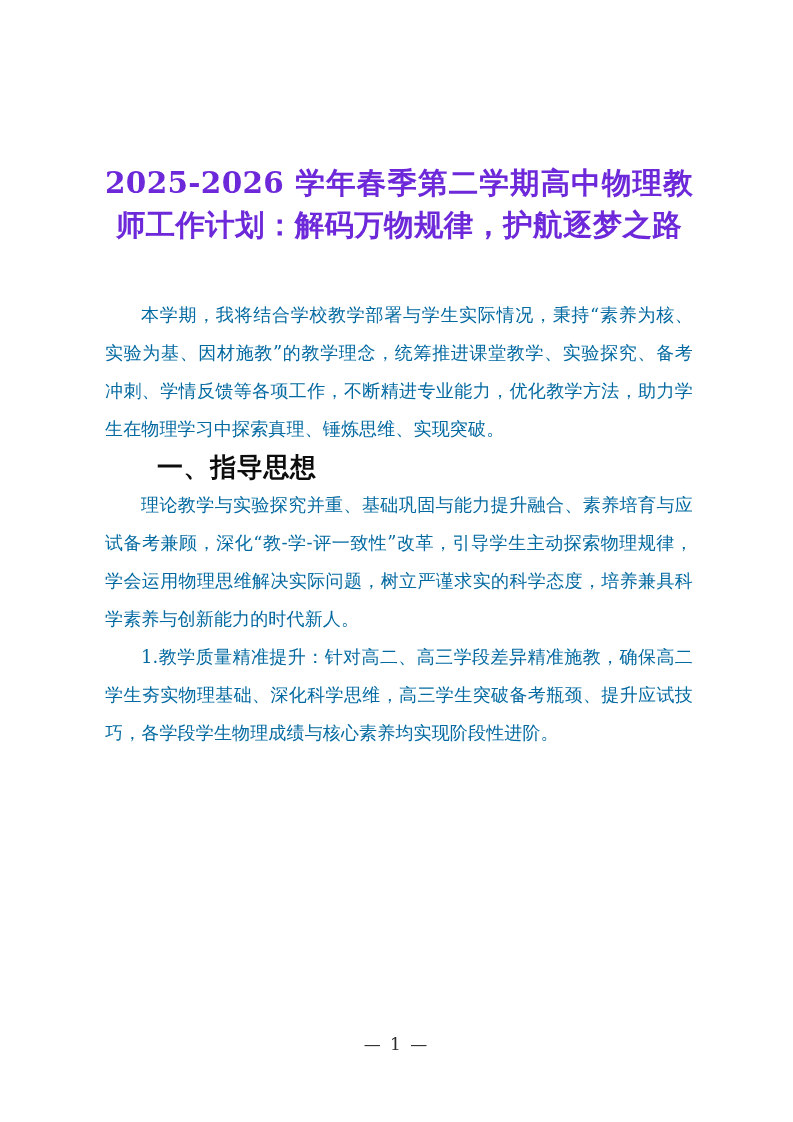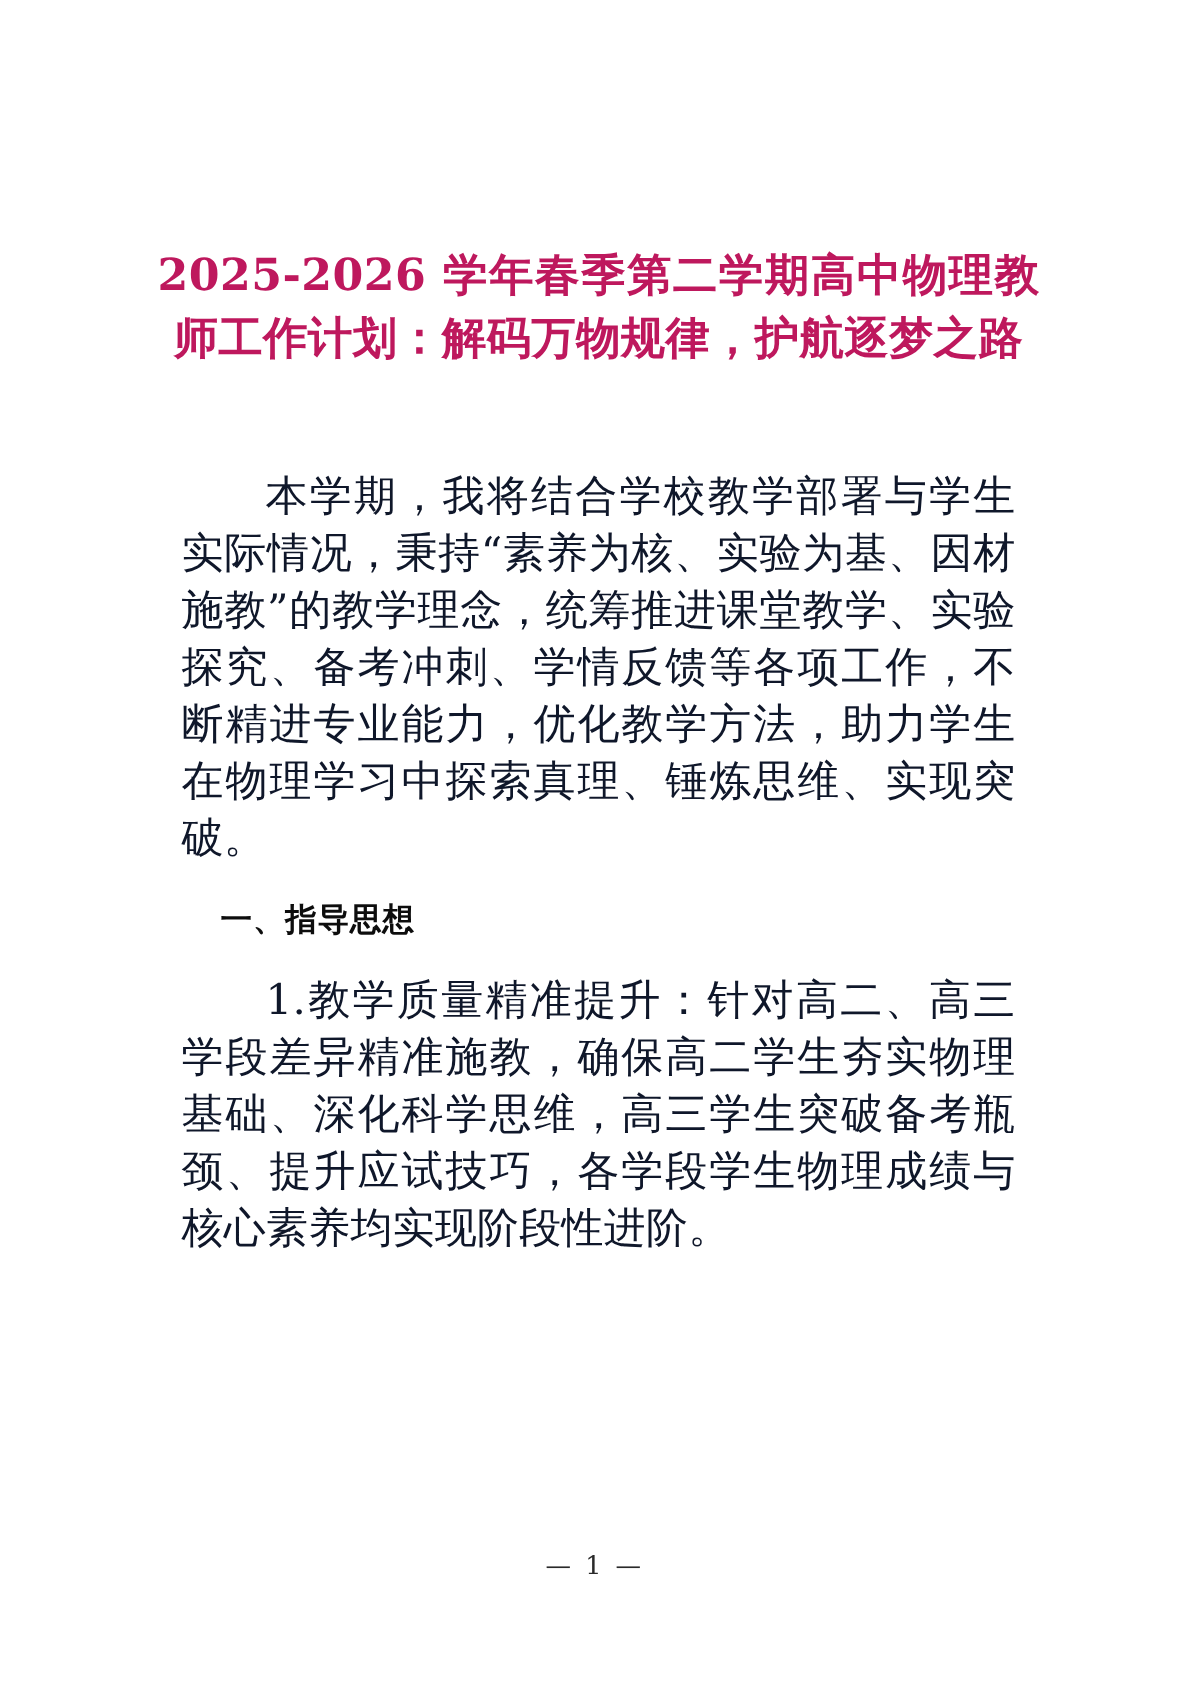--- a/index.html
+++ b/index.html
@@ -33,50 +33,50 @@
     left: 105px;
     top: 142px;
     width: 588px;
     font-family: "DejaVu Serif", "Liberation Serif", serif;
     font-weight: 700;
     font-size: 29.5px;
     line-height: 42px;
     letter-spacing: 0.3px;
     text-align: justify;
     text-align-last: center;
-    color: #be185d;
+    color: #6d28d9;
     word-break: break-all;
   }
 
   
   .body-block {
     position: absolute;
     left: 105px;
     top: 296px;
     width: 588px;
   }
 
   p.para {
-    margin: 16px;
+    margin: 0;
     font-family: "DejaVu Serif", "Liberation Serif", serif;
-    font-size: 28px;
+    font-size: 18px;
     line-height: 38px;
     text-align: justify;
     text-justify: inter-ideograph;
     text-indent: 2em;
-    color: #0f172a;
+    color: #0369a1;
     word-break: break-all;
     letter-spacing: 0.15px;
   }
 
   h2.section-heading {
     margin: 0;
     font-family: "DejaVu Sans", "Liberation Sans", sans-serif;
     font-weight: 700;
-    font-size: 21px;
+    font-size: 26px;
     line-height: 38px;
     text-indent: 2em;
     color: #0d0d0d;
     letter-spacing: 0.6px;
   }
 
   
   .page-footer {
     position: absolute;
     left: 0;
@@ -95,20 +95,21 @@
 <div class="page">
 
   <h1 class="doc-title">2025-2026 学年春季第二学期高中物理教师工作计划：解码万物规律，护航逐梦之路</h1>
 
   <div class="body-block">
 
     <p class="para">本学期，我将结合学校教学部署与学生实际情况，秉持“素养为核、实验为基、因材施教”的教学理念，统筹推进课堂教学、实验探究、备考冲刺、学情反馈等各项工作，不断精进专业能力，优化教学方法，助力学生在物理学习中探索真理、锤炼思维、实现突破。</p>
 
     <h2 class="section-heading">一、指导思想</h2>
 
+    <p class="para">理论教学与实验探究并重、基础巩固与能力提升融合、素养培育与应试备考兼顾，深化“教-学-评一致性”改革，引导学生主动探索物理规律，学会运用物理思维解决实际问题，树立严谨求实的科学态度，培养兼具科学素养与创新能力的时代新人。</p>
 
 
     <p class="para">1.教学质量精准提升：针对高二、高三学段差异精准施教，确保高二学生夯实物理基础、深化科学思维，高三学生突破备考瓶颈、提升应试技巧，各学段学生物理成绩与核心素养均实现阶段性进阶。</p>
 
 
   </div>
 
   <div class="page-footer">— 1 —</div>
 
 </div>

